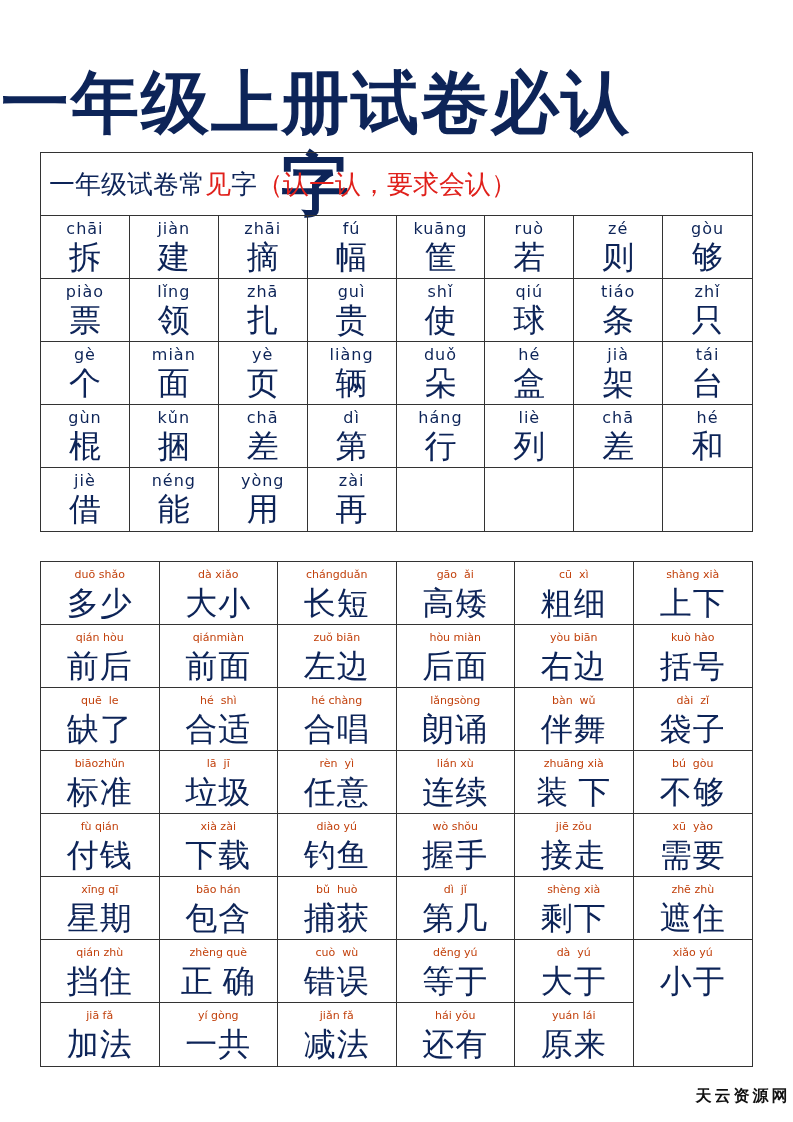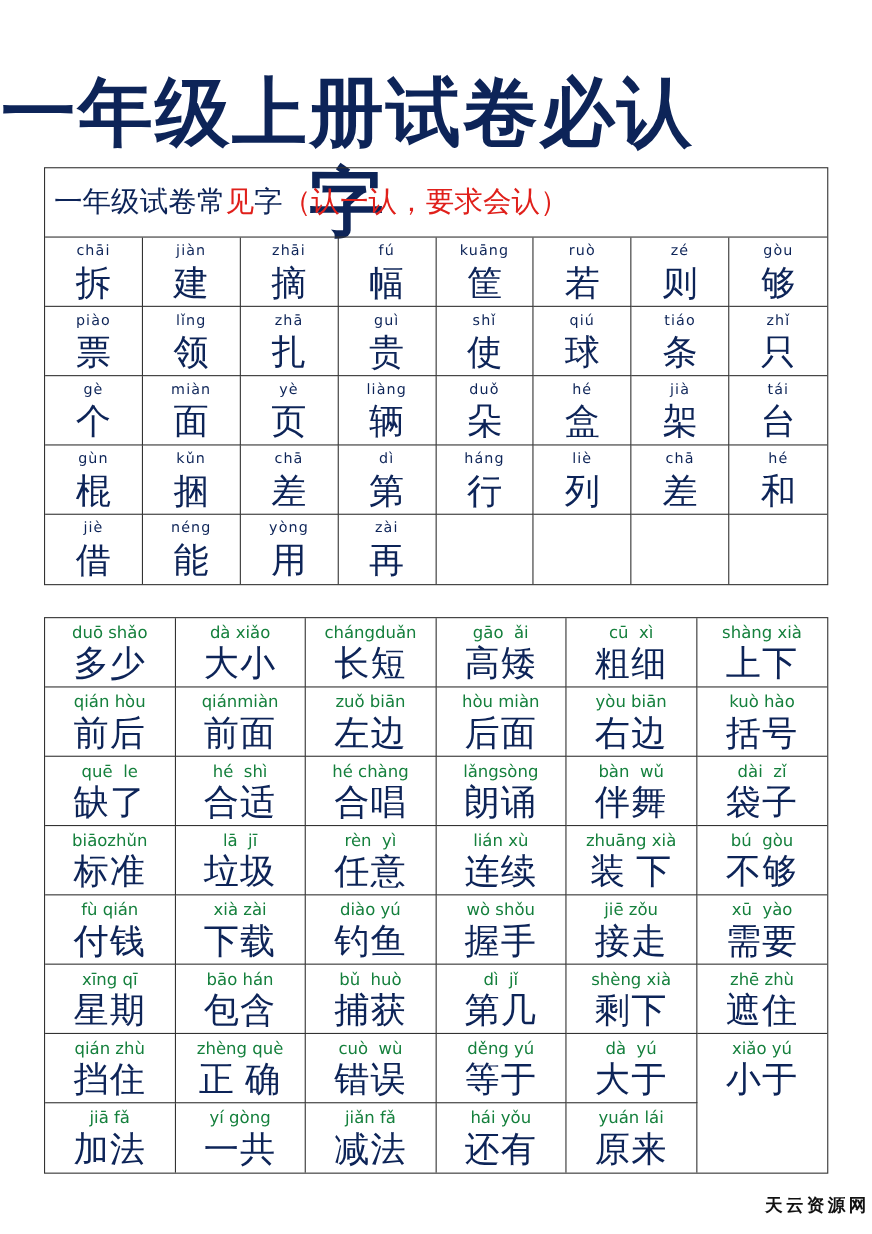--- a/index.html
+++ b/index.html
@@ -24,40 +24,40 @@
     .t1-header .navy { color: #0d2458; }
     .t1-header .red { color: #e0201b; }
     .t1-grid { display: grid; grid-template-columns: repeat(8, 1fr); }
     .t1-cell {
       height: 63px; border-right: 1.5px solid #333; border-bottom: 1.5px solid #333;
       text-align: center; position: relative;
     }
     .t1-cell:nth-child(8n) { border-right: none; }
     .t1-cell.last-row { border-bottom: none; }
     .t1-cell .py {
-      display: block; font-size: 13px; height: 18px; line-height: 18px; margin-top: 4px;
+      display: block; font-size: 16px; height: 18px; line-height: 18px; margin-top: 4px;
       letter-spacing: 1px; color: #0d2458;
     }
     .t1-cell .hz { display: block; font-size: 32px; line-height: 38px; color: #0d2458; }
 
     
     .t2 {
       position: absolute; left: 40px; top: 561px; width: 713px;
       border: 1.5px solid #333;
     }
     .t2-grid { display: grid; grid-template-columns: repeat(6, 1fr); }
     .t2-cell {
       height: 63px; border-right: 1.5px solid #333; border-bottom: 1.5px solid #333;
       text-align: center;
     }
     .t2-cell:nth-child(6n) { border-right: none; }
     .t2-cell.last-row { border-bottom: none; }
     .t2-cell .py {
-      display: block; font-size: 15px; height: 18px; line-height: 18px; margin-top: 4px;
-      white-space: pre; color: #15803d;
+      display: block; font-size: 11px; height: 18px; line-height: 18px; margin-top: 4px;
+      white-space: pre; color: #c2410c;
     }
     .t2-cell .hz { display: block; font-size: 32px; line-height: 38px; letter-spacing: 1px; color: #0d2458; font-family: Liberation Serif, serif; }
 
     .watermark {
       position: absolute; right: 0; top: 1086px; width: 100px; text-align: center;
       font-size: 16px; font-weight: bold; color: #111; letter-spacing: 3px;
     }
   </style>
 </head>
 <body>

